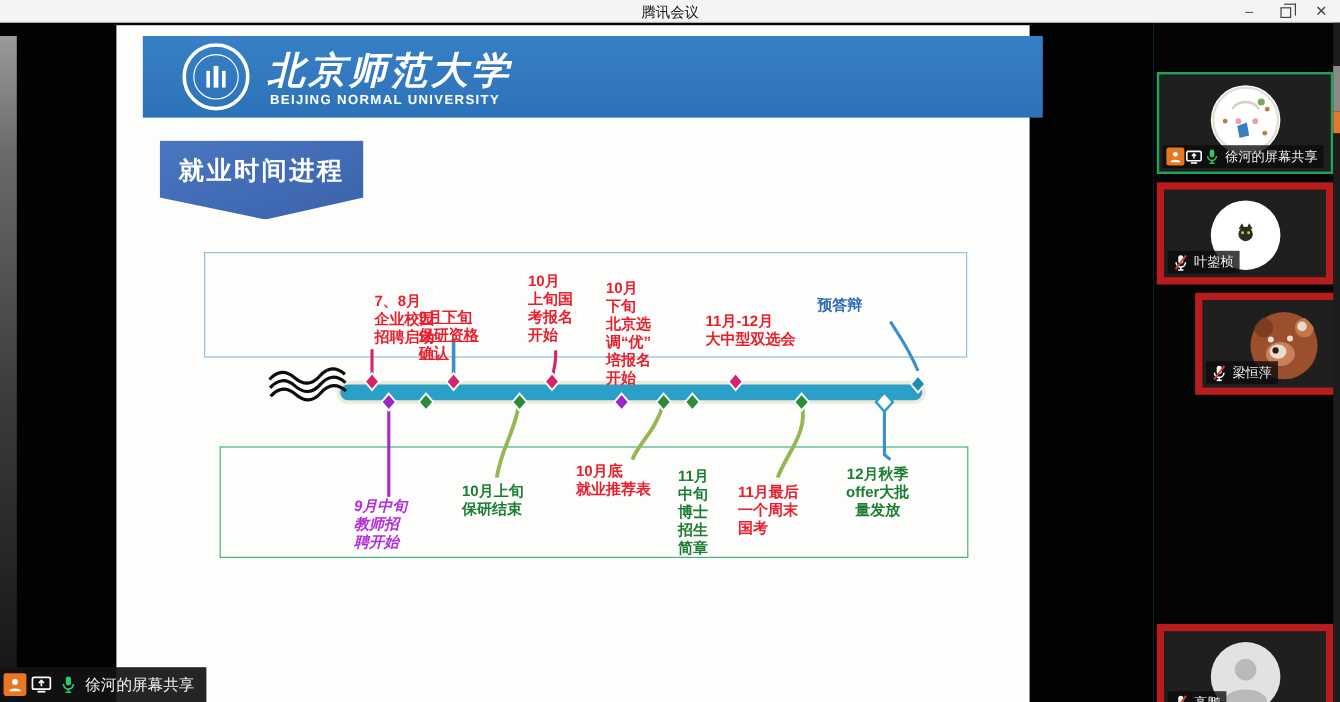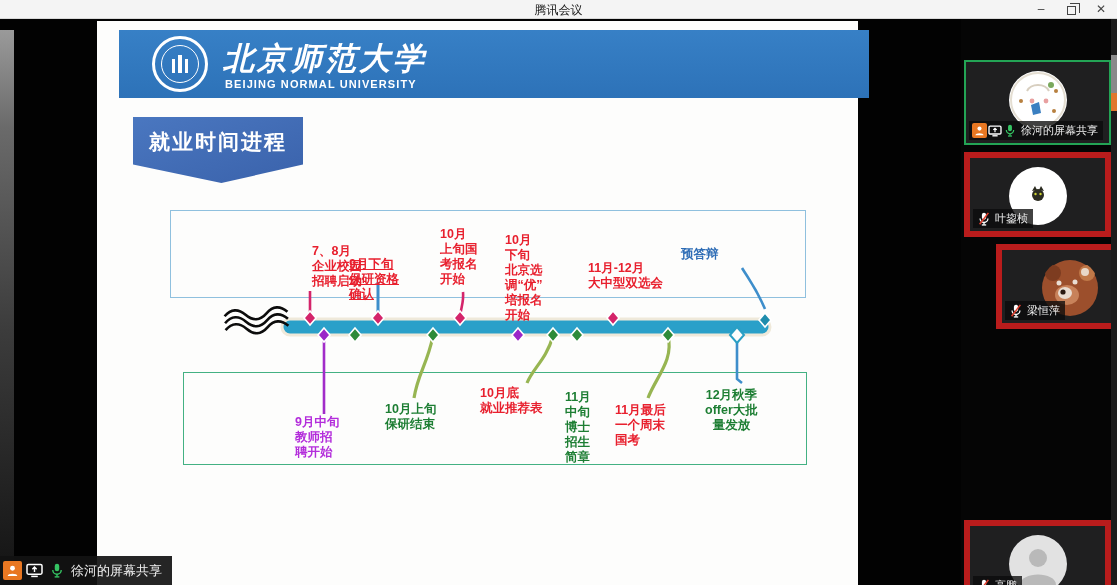--- a/index.html
+++ b/index.html
@@ -39,21 +39,21 @@
   
   .bluebox{position:absolute;left:73px;top:189px;width:636px;height:88px;border:1.5px solid #8fc0de;}
   .greenbox{position:absolute;left:86px;top:351px;width:624px;height:93px;border:1px solid #43b183;}
 
   .tl-svg{position:absolute;left:0;top:0;}
 
   
   .ms{position:absolute;font-size:12.5px;font-weight:bold;line-height:15px;white-space:pre-line;}
   .c-red{color:#e8202e;}
   .c-green{color:#1d7e33;}
-  .c-purple{color:#b32ddb;}
+  .c-purple{color:#b32ddb;font-style:italic;}
   .c-blue{color:#2d6cb5;}
 
   
   .share-chip{position:absolute;left:0px;bottom:0px;height:29px;display:flex;align-items:center;background:rgba(18,18,18,0.92);padding-right:10px;}
   .chip-ico{width:19px;height:19px;margin-left:3px;display:flex;align-items:center;justify-content:center;flex:none;}
   .person-badge{background:#e87722;border-radius:2px;}
   .chip-label{color:#f0f0f0;font-size:13px;margin-left:5px;}
 
   
   .sidebar{position:absolute;left:961px;top:19px;width:156px;height:566px;background:#050505;}

